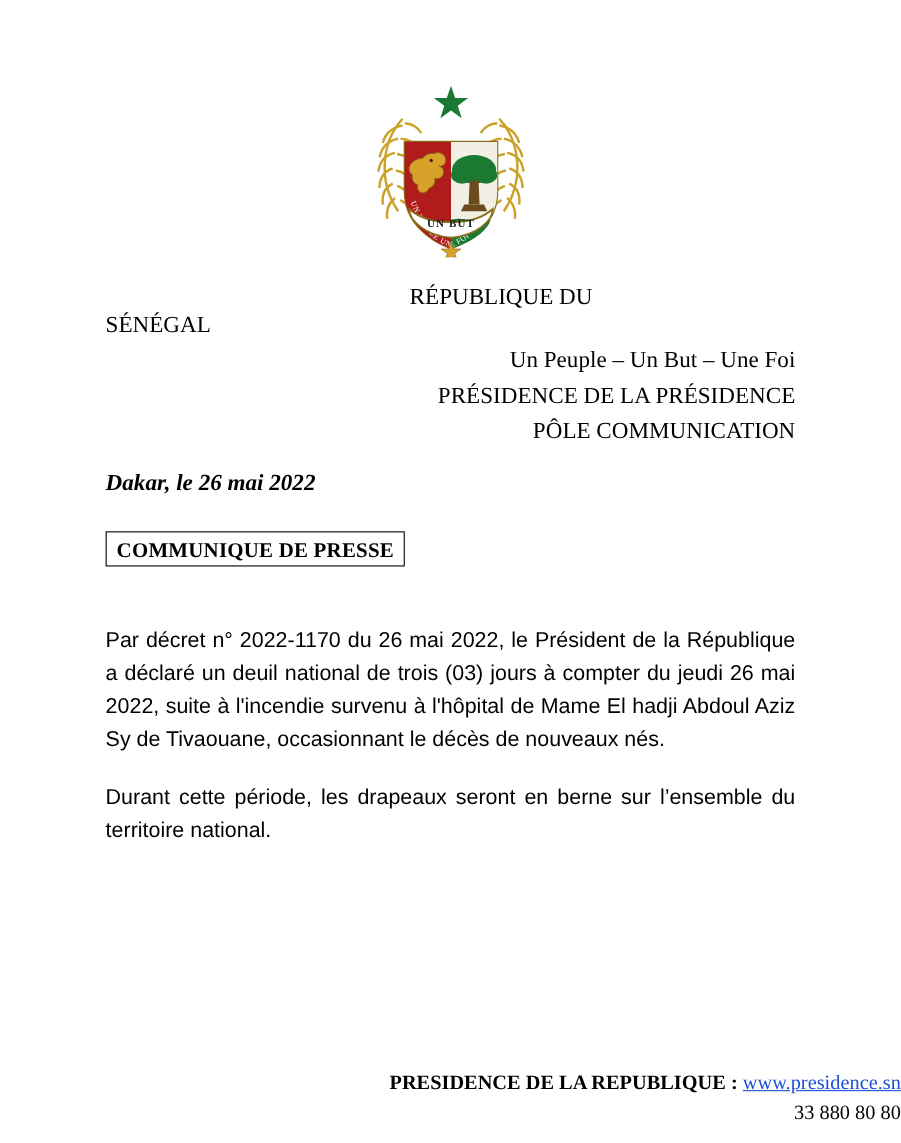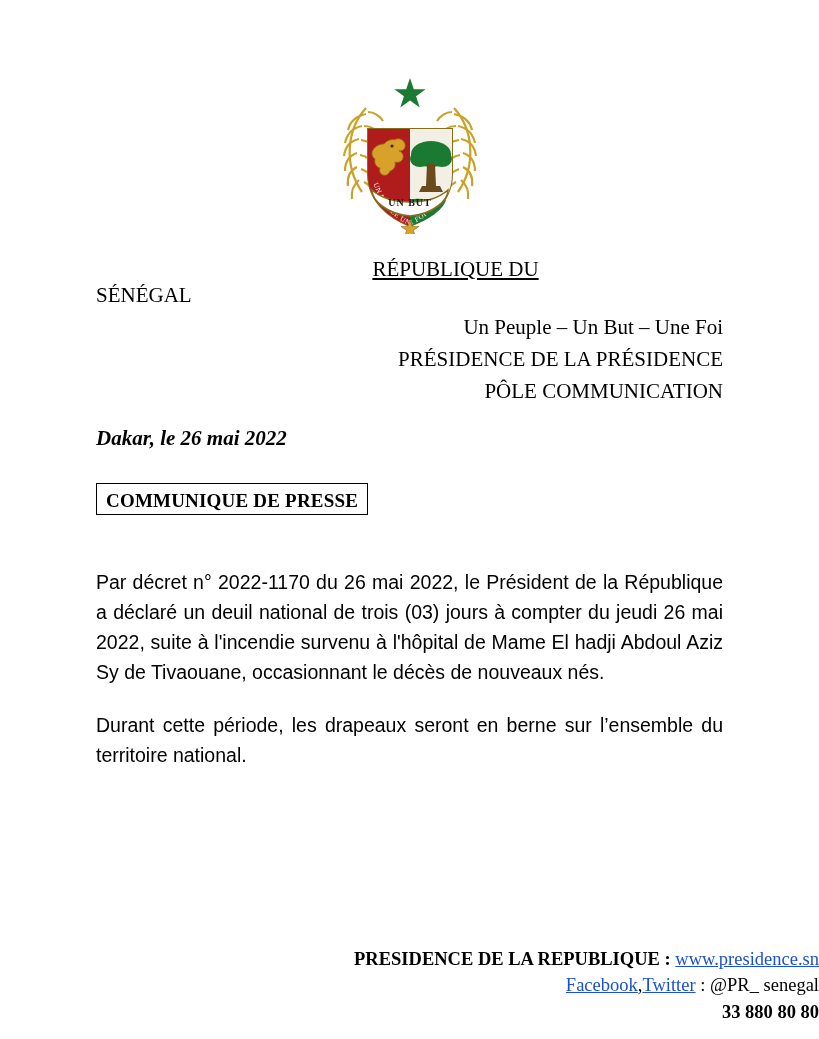--- a/index.html
+++ b/index.html
@@ -42,21 +42,20 @@
     font-size: 21px;
     line-height: 1.52;
   }
   .hdr-line1 {
     text-align: center;
     position: relative;
   }
   .hdr-line1 .rep {
     display: inline-block;
     margin-left: 92px;
-    text-decoration: underline;
   }
   .hdr-line1 .sen {
     position: absolute;
     left: 0;
     top: 26px;
   }
   .hdr-center {
     text-align: right;
   }
   .hdr-spacer { height: 26px; }
@@ -106,21 +105,21 @@
     text-align: right;
     font-size: 18.5px;
     line-height: 1.42;
   }
   .footer .bold { font-weight: bold; }
   .footer a, .footer .link {
     color: #1a4fd6;
     text-decoration: underline;
   }
   .footer-row { white-space: nowrap; }
-  .phone { font-weight: bold; margin-left: 44px; }
+  .phone { font-weight: normal; margin-left: 44px; }
 </style>
 </head>
 <body>
 
 <div class="page">
 
   <div class="emblem-wrap">
     <div class="emblem">
       <svg viewBox="0 0 176 160" width="176" height="160" xmlns="http://www.w3.org/2000/svg">
 
@@ -216,20 +215,16 @@
   <div class="body-text">
     <p>Par décret n° 2022-1170 du 26 mai 2022, le Président de la République a déclaré un deuil national de trois (03) jours à compter du jeudi 26 mai 2022, suite à l'incendie survenu à l'hôpital de Mame El hadji Abdoul Aziz Sy de Tivaouane, occasionnant le décès de nouveaux nés.</p>
     <p>Durant cette période, les drapeaux seront en berne sur l’ensemble du territoire national.</p>
   </div>
 
   <div class="footer">
     <div class="footer-row">
       <span class="bold">PRESIDENCE DE LA REPUBLIQUE :</span>
       <span class="link">www.presidence.sn</span>
     </div>
-    <div class="footer-row">
-      <span class="link">Facebook</span><span>,</span><span class="link">Twitter</span>
-      <span>: @PR_ senegal</span>
-    </div>
     <div class="footer-row phone">33 880 80 80</div>
   </div>
 
 </div>
 
 </body></html>

